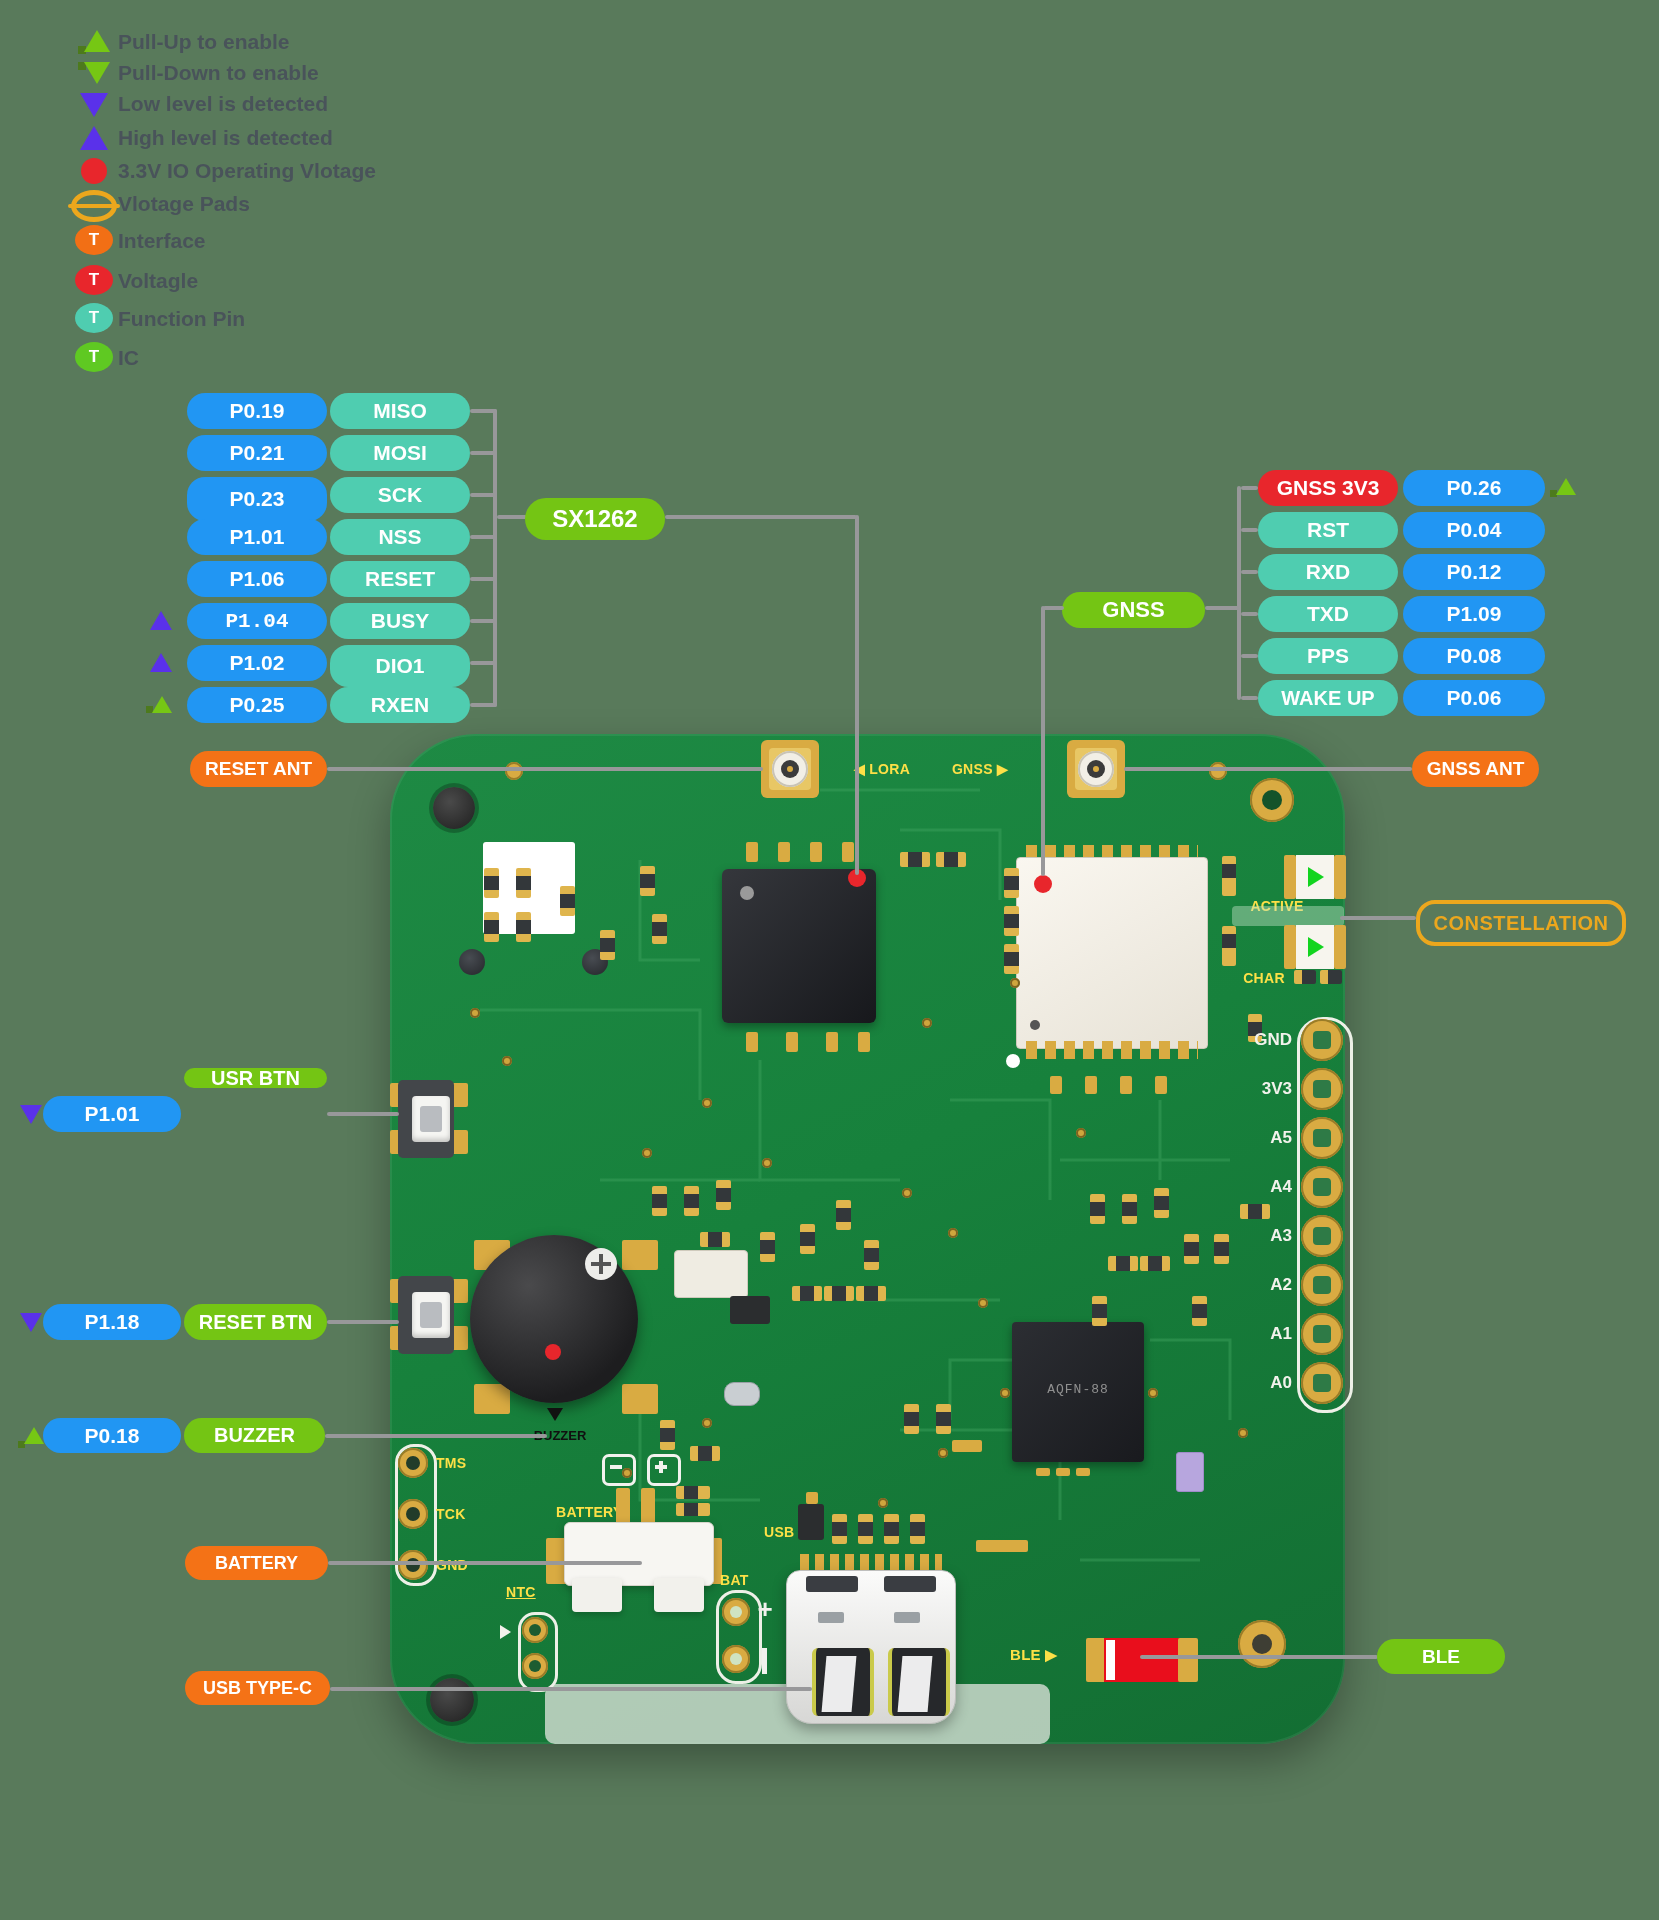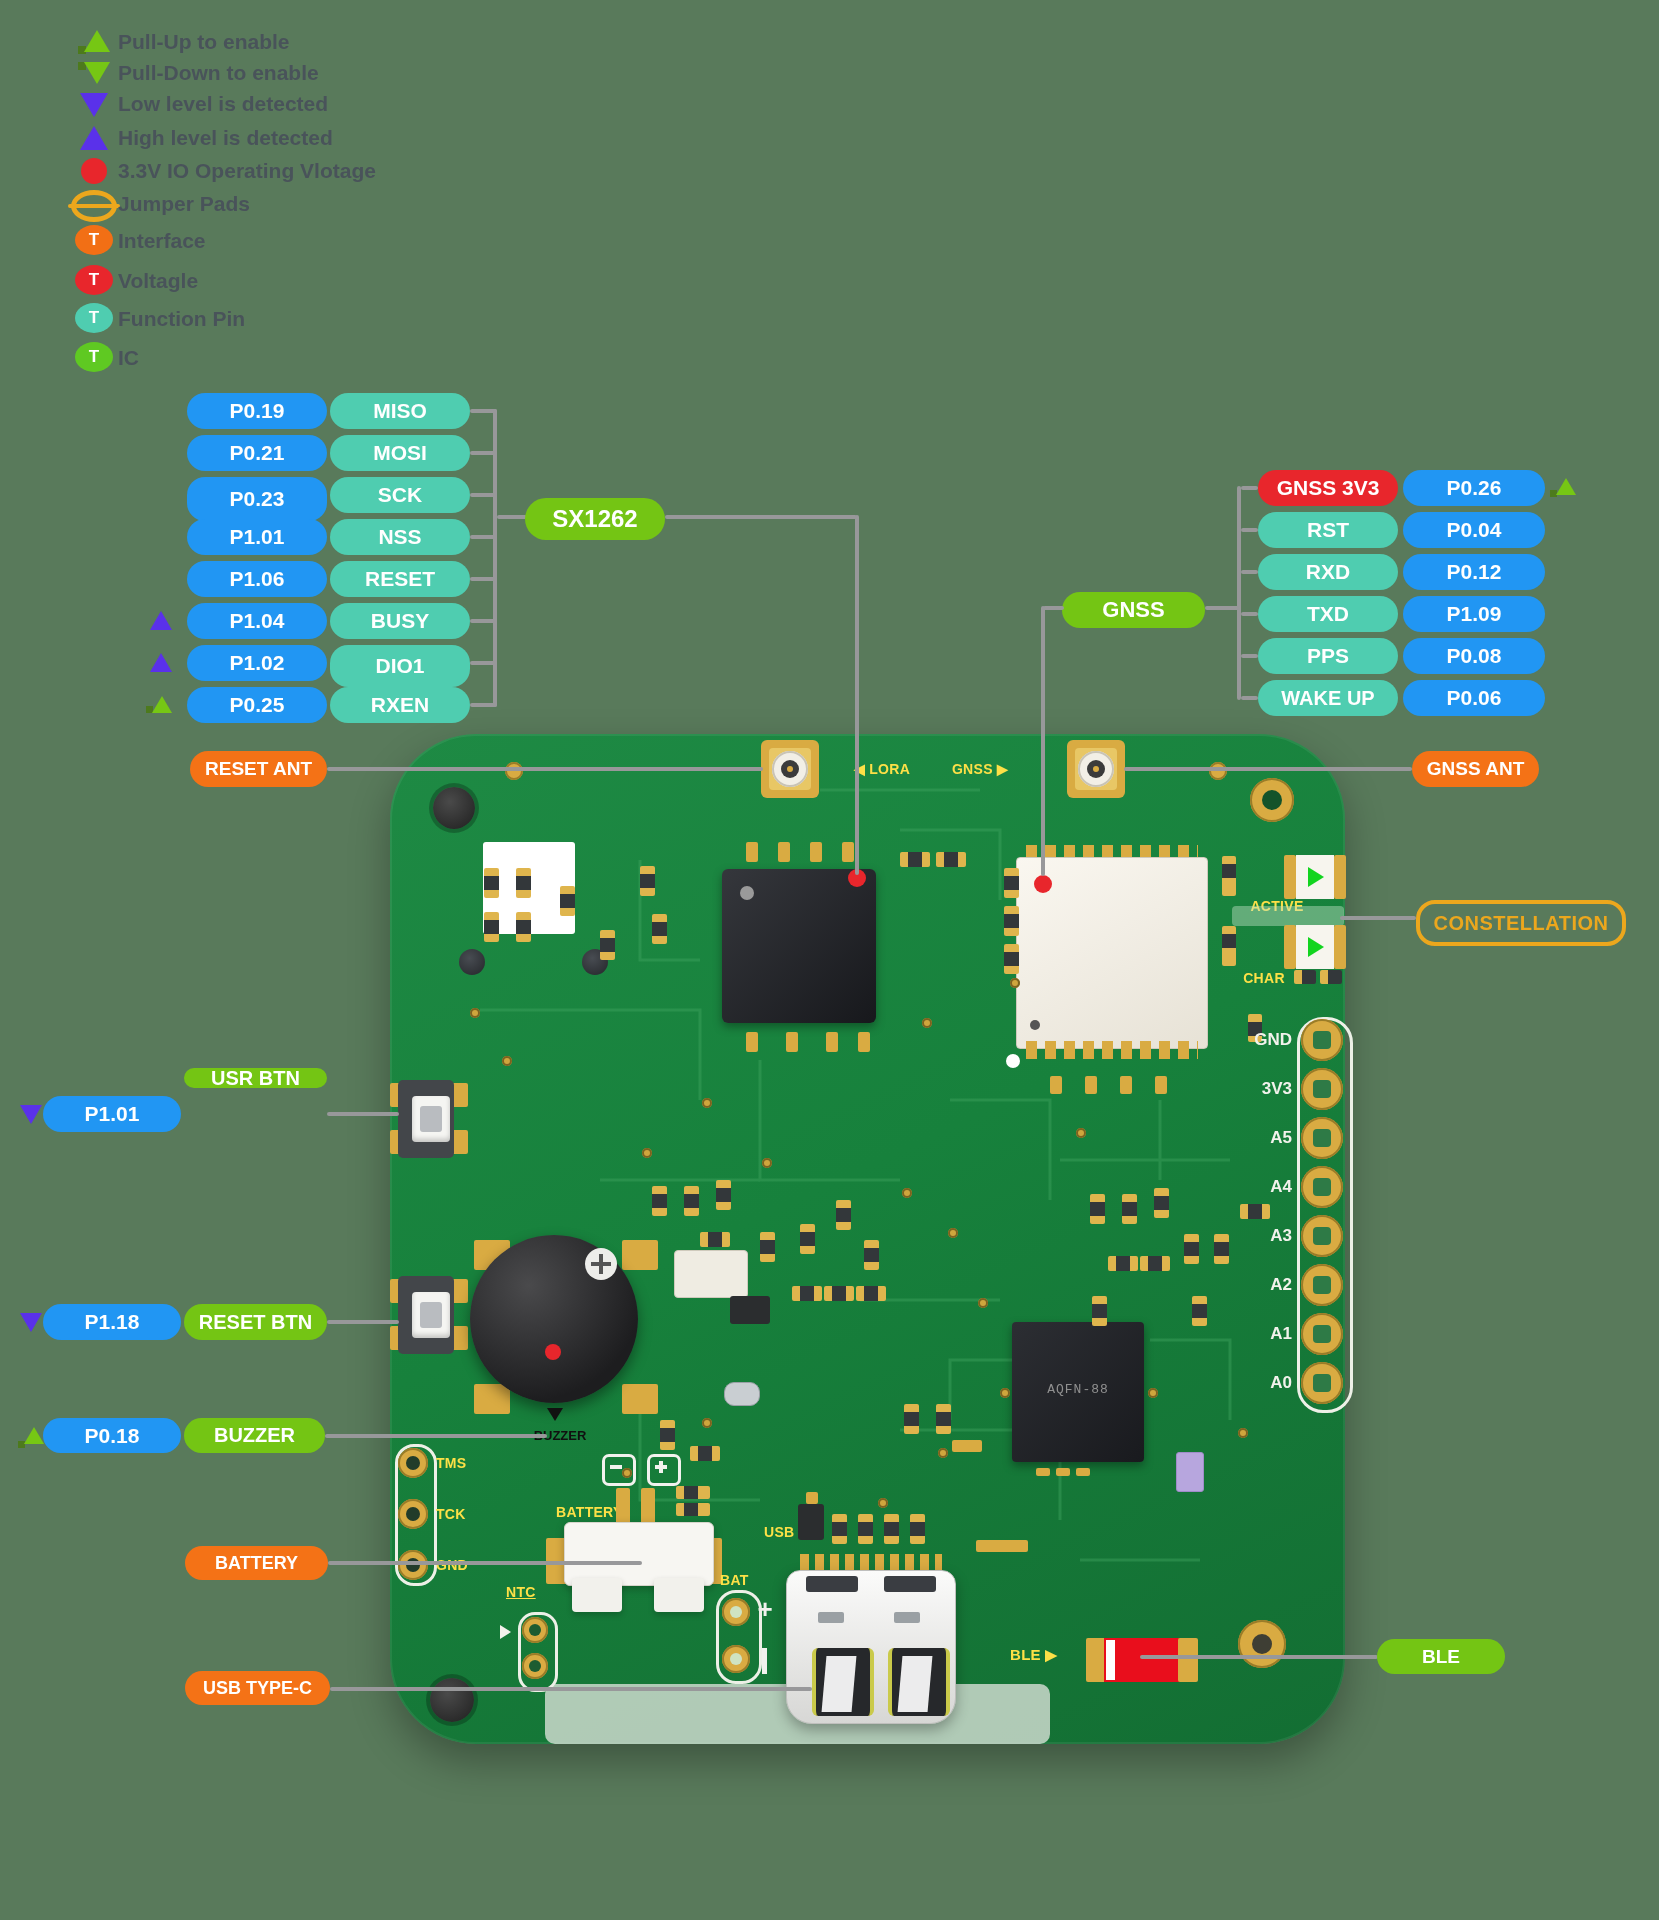--- a/index.html
+++ b/index.html
@@ -66,21 +66,21 @@
     <span class="leg-label" style="left:118px;top:92px;">Low level is detected</span>
 
     <div class="tri" style="left:80px;top:126px;border-left:14px solid transparent;border-right:14px solid transparent;border-bottom:24px solid #5a31ea;"></div>
     <span class="leg-label" style="left:118px;top:126px;">High level is detected</span>
 
     <div class="dot-red" style="left:81px;top:158px;width:26px;height:26px;"></div>
     <span class="leg-label" style="left:118px;top:159px;">3.3V IO Operating Vlotage</span>
 
     <div class="jp-oval" style="left:71px;top:190px;"></div>
     <div class="jp-line" style="left:68px;top:204px;"></div>
-    <span class="leg-label" style="left:118px;top:192px;">Jumper Pads</span>
+    <span class="leg-label" style="left:118px;top:192px;">Vlotage Pads</span>
 
     <div class="badge" style="left:75px;top:225px;background:#f26f15;">
         <span>T</span>
       </div>
     <span class="leg-label" style="left:118px;top:229px;">Interface</span>
 
     <div class="badge" style="left:75px;top:265px;background:#e8262c;">
         <span>T</span>
       </div>
     <span class="leg-label" style="left:118px;top:269px;">Voltagle</span>
@@ -383,21 +383,21 @@
     <div class="pill c-teal" style="left:330px;top:393px;width:140px;height:36px;">MISO</div>
     <div class="pill c-blue" style="left:187px;top:435px;width:140px;height:36px;">P0.21</div>
     <div class="pill c-teal" style="left:330px;top:435px;width:140px;height:36px;">MOSI</div>
     <div class="pill c-blue" style="left:187px;top:477px;width:140px;height:44px;">P0.23</div>
     <div class="pill c-teal" style="left:330px;top:477px;width:140px;height:36px;">SCK</div>
     <div class="pill c-blue" style="left:187px;top:519px;width:140px;height:36px;">P1.01</div>
     <div class="pill c-teal" style="left:330px;top:519px;width:140px;height:36px;">NSS</div>
     <div class="pill c-blue" style="left:187px;top:561px;width:140px;height:36px;">P1.06</div>
     <div class="pill c-teal" style="left:330px;top:561px;width:140px;height:36px;">RESET</div>
     <div class="tri" style="left:150px;top:611px;border-left:11px solid transparent;border-right:11px solid transparent;border-bottom:19px solid #5a31ea;"></div>
-    <div class="pill c-blue" style="left:187px;top:603px;width:140px;height:36px;">P1.04</div>
+    <div class="pill c-blue" style="left:187px;top:603px;width:140px;height:36px;font-family:Liberation Mono, monospace;">P1.04</div>
     <div class="pill c-teal" style="left:330px;top:603px;width:140px;height:36px;">BUSY</div>
     <div class="tri" style="left:150px;top:653px;border-left:11px solid transparent;border-right:11px solid transparent;border-bottom:19px solid #5a31ea;"></div>
     <div class="pill c-blue" style="left:187px;top:645px;width:140px;height:36px;">P1.02</div>
     <div class="pill c-teal" style="left:330px;top:645px;width:140px;height:42px;">DIO1</div>
     <div class="sq-stub" style="left:146px;top:706px;width:7px;height:7px;"></div>
     <div class="tri" style="left:152px;top:696px;border-left:10px solid transparent;border-right:10px solid transparent;border-bottom:17px solid #76c714;"></div>
     <div class="pill c-blue" style="left:187px;top:687px;width:140px;height:36px;">P0.25</div>
     <div class="pill c-teal" style="left:330px;top:687px;width:140px;height:36px;">RXEN</div>
 
     <div class="line" style="left:470px;top:409px;width:27px;"></div>

